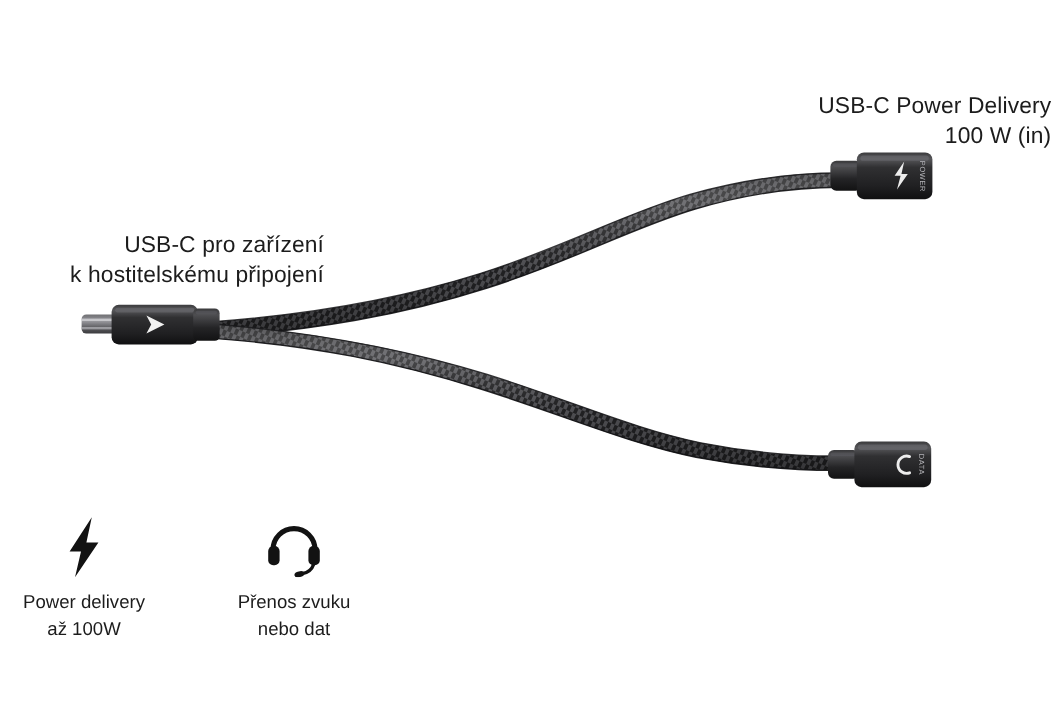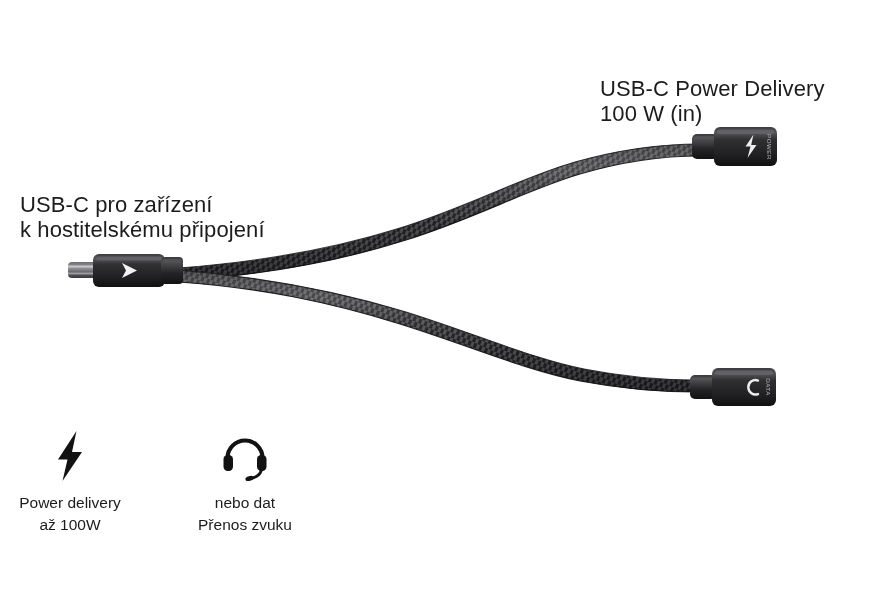--- a/index.html
+++ b/index.html
@@ -14,22 +14,22 @@
     background: #ffffff;
     overflow: hidden;
     font-family: "Liberation Sans", sans-serif;
     color: #1a1a1a;
     -webkit-font-smoothing: antialiased;
   }
 
   
   .label {
     position: absolute;
-    text-align: left;
-    font-size: 22px;
+    text-align: right;
+    font-size: 19px;
     line-height: 25px;
     color: #1c1c1c;
     white-space: nowrap;
     letter-spacing: 0.1px;
   }
 
   #label-host {
     left: 20px;
     top: 192px;
     width: 250px;
@@ -246,18 +246,18 @@
         <path d="M 6.5 27 A 17.5 17.5 0 0 1 41.5 27" fill="none" stroke="#121212" stroke-width="4.2" stroke-linecap="round"></path>
 
         <rect x="2.5" y="24" width="9.5" height="16" rx="4.2" fill="#121212"></rect>
         <rect x="36" y="24" width="9.5" height="16" rx="4.2" fill="#121212"></rect>
 
         <path d="M 40.5 39 A 12 12 0 0 1 31 47" fill="none" stroke="#121212" stroke-width="2.8" stroke-linecap="round"></path>
         <ellipse cx="28.5" cy="47.5" rx="4.2" ry="2.4" fill="#121212" transform="rotate(-14 28.5 47.5)"></ellipse>
       </svg>
     </div>
     <div class="legend-text">
+      <div>Přenos zvuku</div>
       <div>nebo dat</div>
-      <div>Přenos zvuku</div>
     </div>
   </div>
 
 </div>
 
 </body></html>

